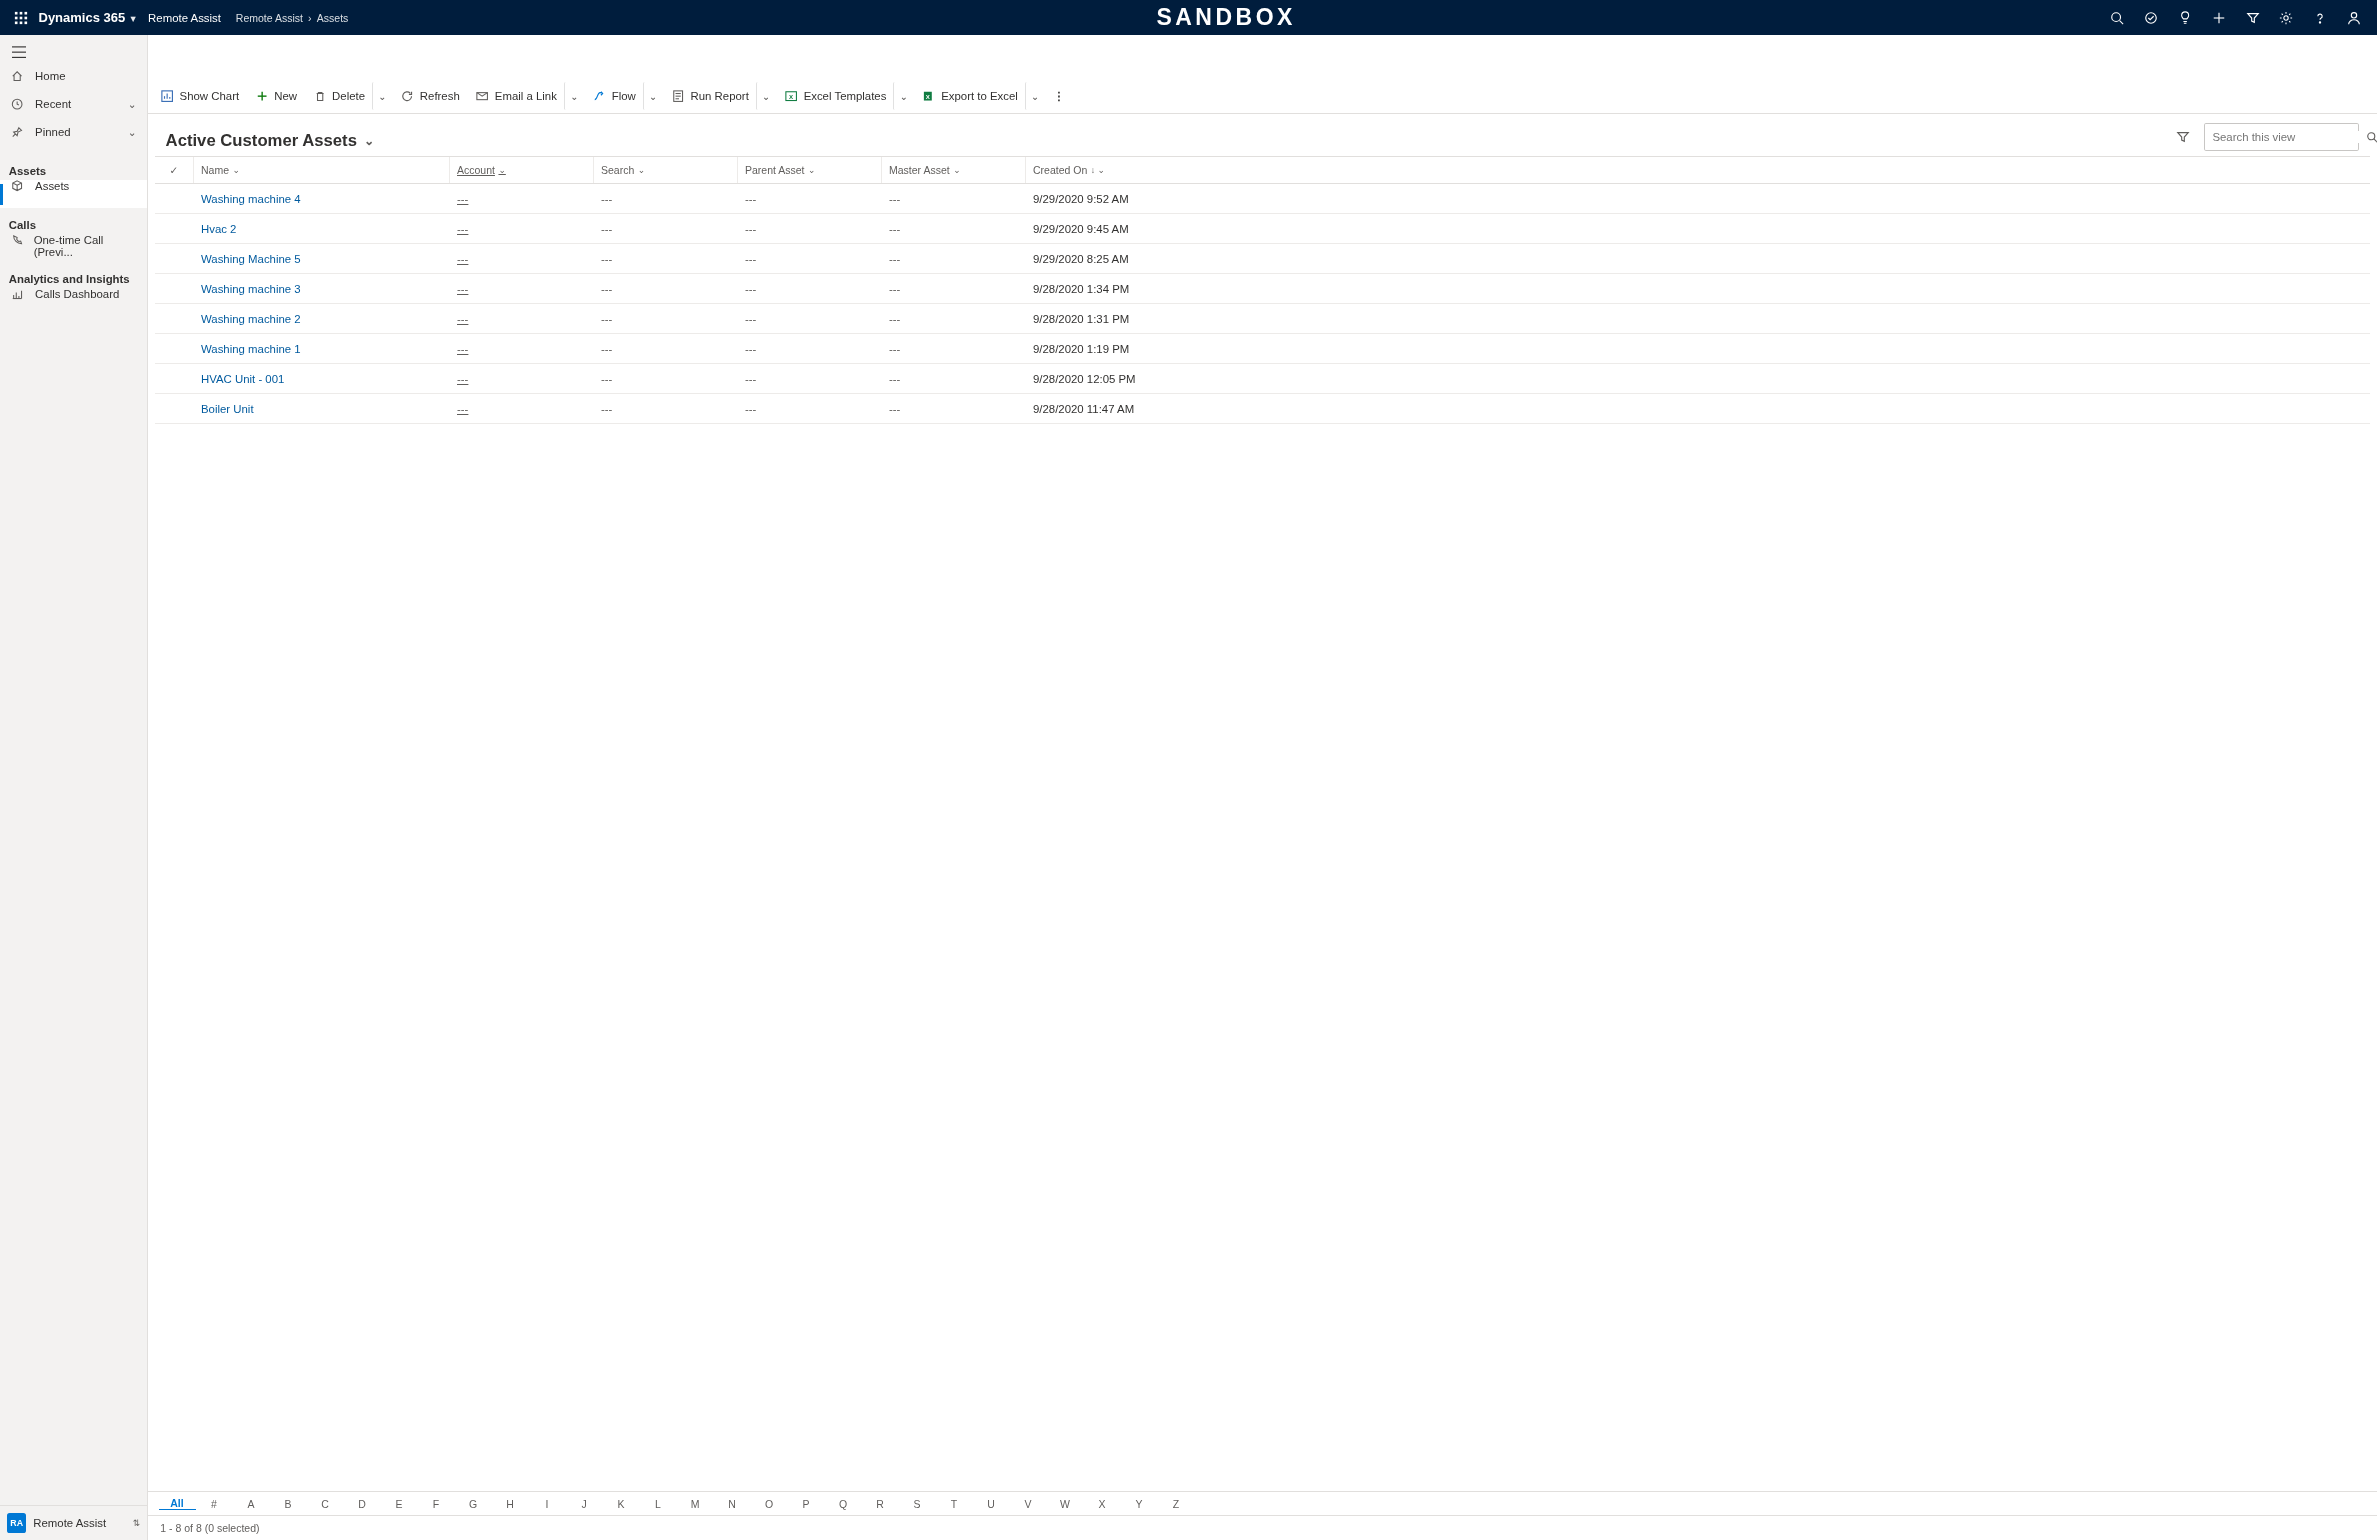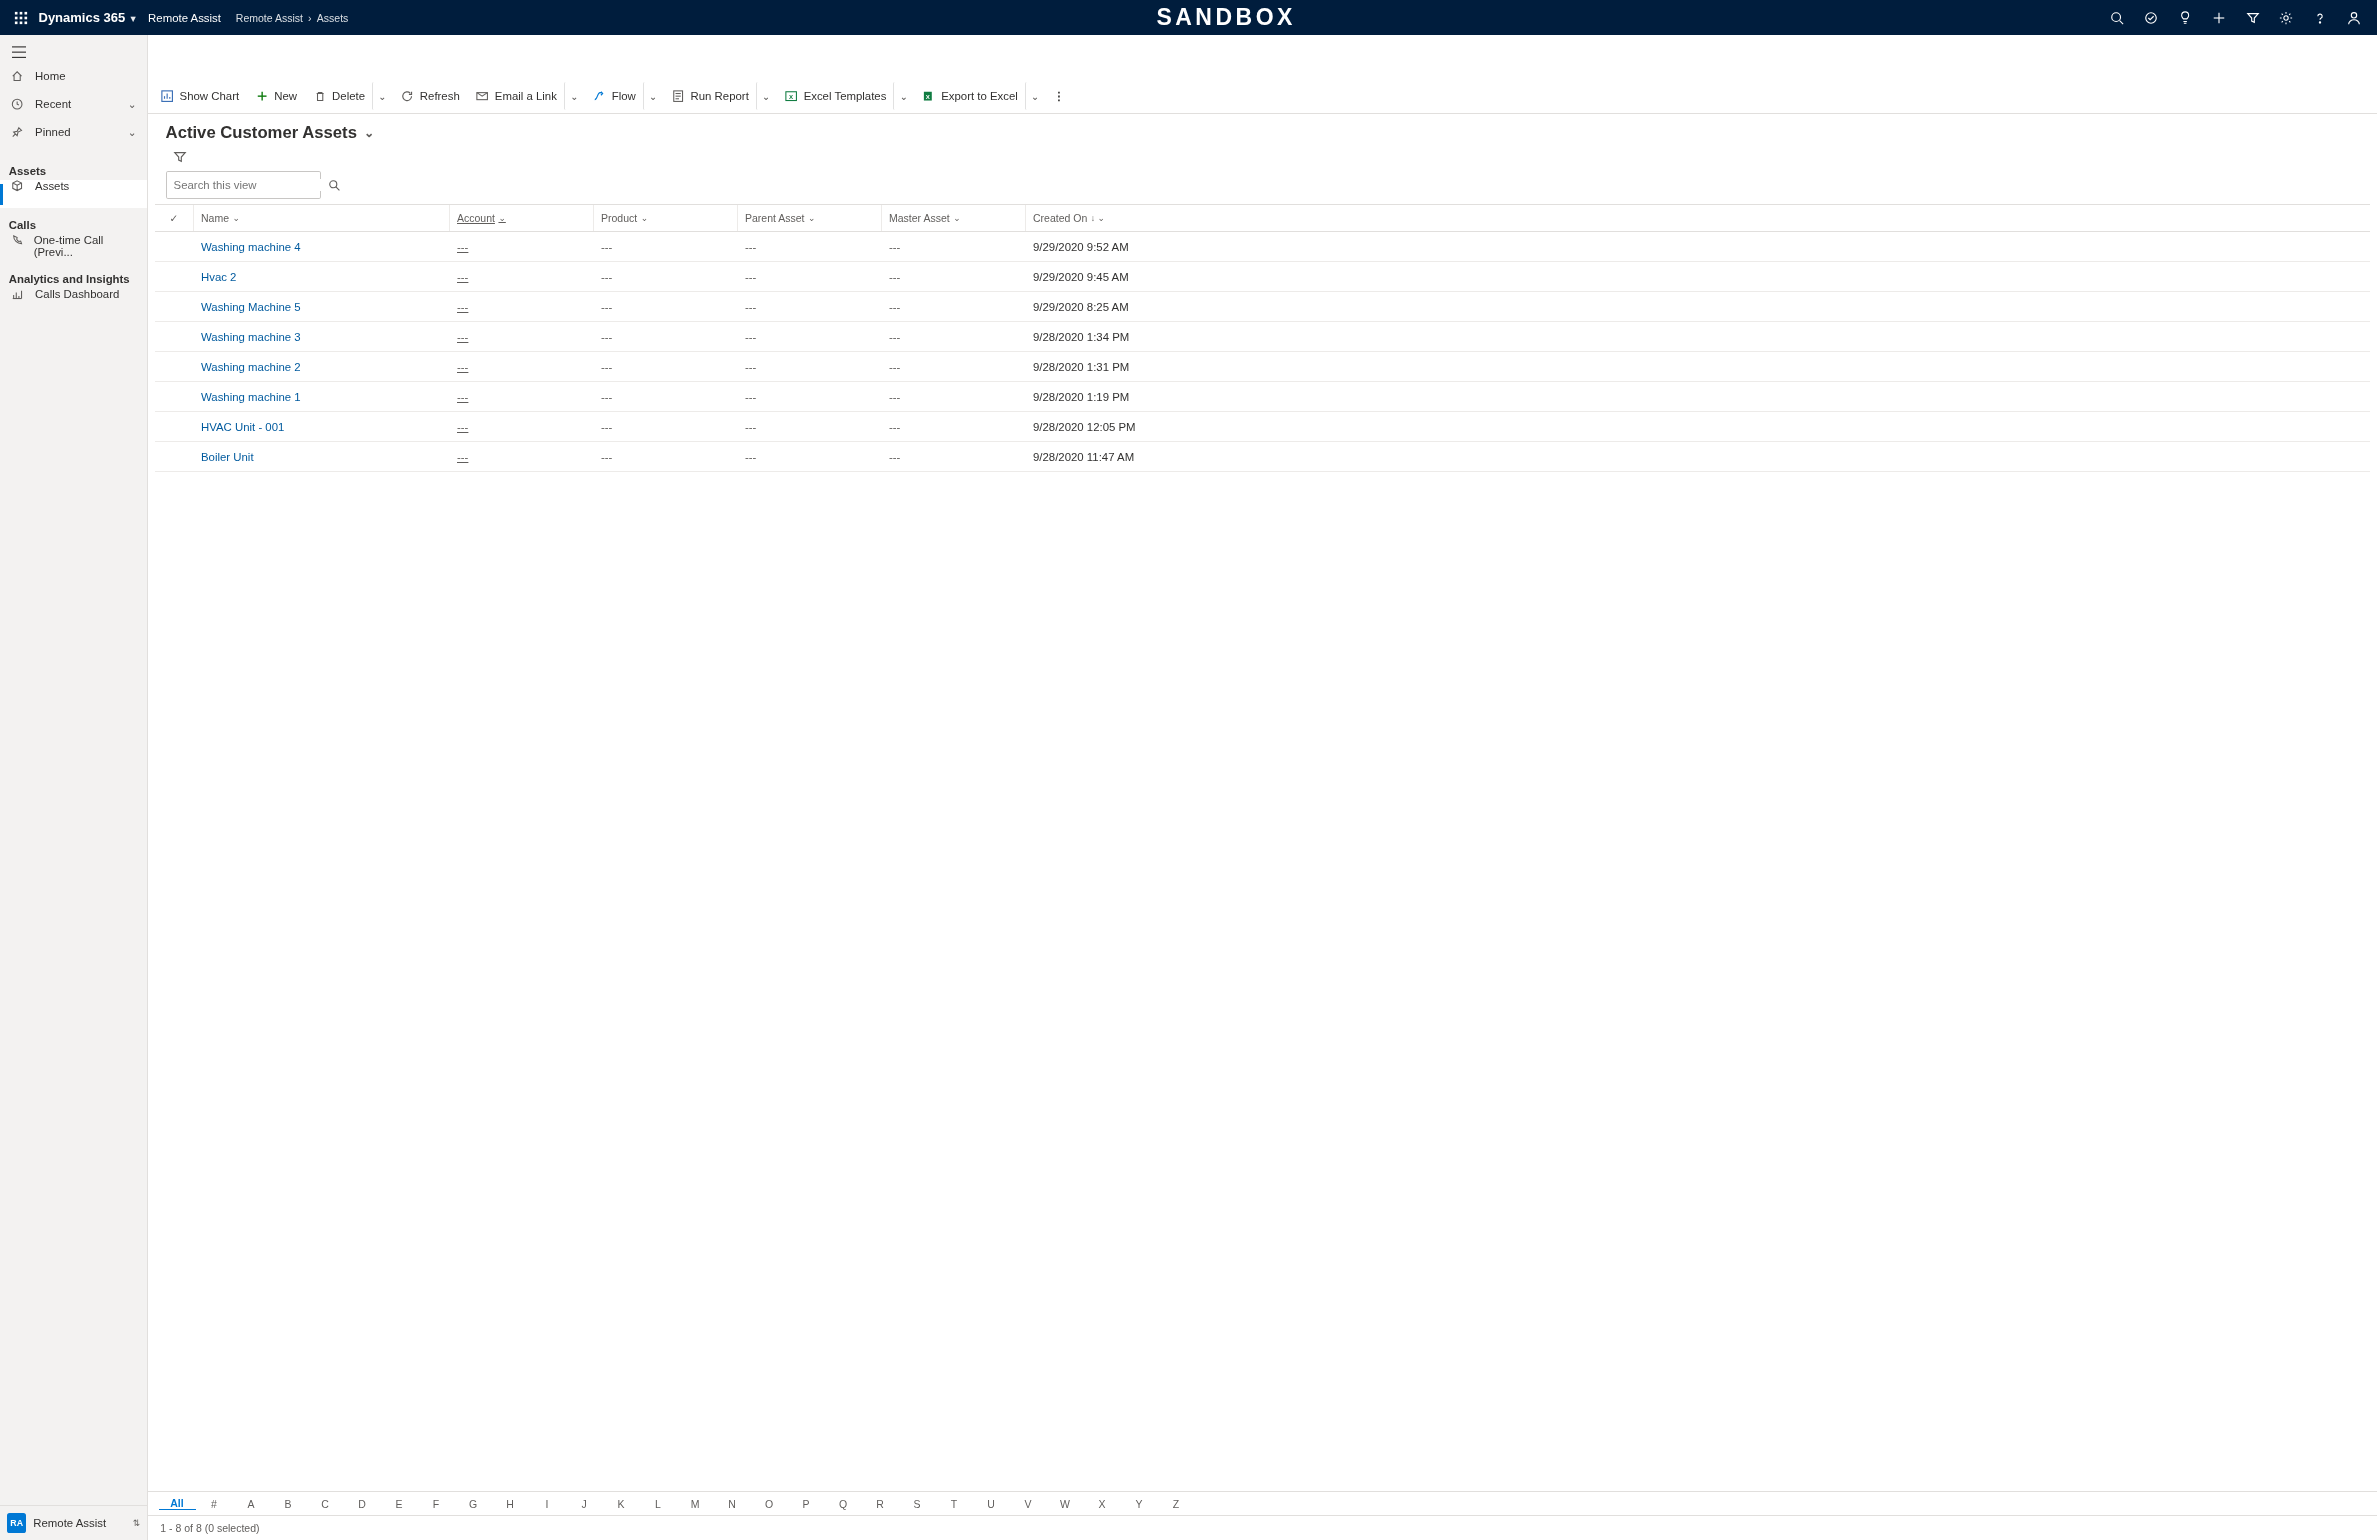--- a/index.html
+++ b/index.html
@@ -34,21 +34,21 @@
 
 
 .main { flex:1; display:flex; flex-direction:column; min-width:0;margin-top:44px; }
 .cmdbar { height:35px; border-bottom:0.9px solid #e1dfdd; display:flex; align-items:center; padding:0 5.3px; gap:1.8px; }
 .cmd { display:flex; align-items:center; height:28px; padding:0 7px; font-size:11.4px; color:#323130; cursor:pointer; border-radius:1.8px; }
 .cmd .ci { width:14px; height:14px; margin-right:5.3px; display:flex; align-items:center; justify-content:center; }
 .cmd.dd { padding:0 5.3px; color:#605e5c; font-size:9.7px; border-left:0.9px solid #e1e1e1; margin-left:-1.8px; }
 .cmd.more { padding:0 7px; font-weight:700; }
 
 
-.viewheader { display:flex; align-items:flex-start; padding:8.8px 17.6px 5.3px 17.6px;flex-direction:column; }
+.viewheader { display:flex; align-items:flex-end; padding:8.8px 17.6px 5.3px 17.6px; }
 .viewtitle { font-size:16.7px; font-weight:600; display:flex; align-items:center; cursor:pointer; }
 .viewtitle .chv { font-size:12.3px; margin-left:7px; color:#605e5c; }
 .viewheader .spacer { flex:1; }
 .filterbtn { width:28px; height:28px; display:flex; align-items:center; justify-content:center; color:#605e5c; cursor:pointer; margin-right:7px; }
 .searchbox { display:flex; align-items:center; border:0.9px solid #c8c6c4; height:28px; width:155px; padding:0 7px; border-radius:1.8px; }
 .searchbox input { border:none; outline:none; flex:1; font-size:11.4px; color:#323130; }
 .searchbox .sic { color:#605e5c; }
 
 
 .gridwrap { flex:1; overflow:auto; padding:0 7px; }
@@ -359,21 +359,21 @@
         <div class="gcol c-check">✓</div>
         <div class="gcol c-name">
             <span>Name</span>
             <span class="sorti">⌄</span>
           </div>
         <div class="gcol c-account">
             <span>Account</span>
             <span class="sorti">⌄</span>
           </div>
         <div class="gcol c-product">
-            <span>Product</span>
+            <span>Search</span>
             <span class="sorti">⌄</span>
           </div>
         <div class="gcol c-parent">
             <span>Parent Asset</span>
             <span class="sorti">⌄</span>
           </div>
         <div class="gcol c-master">
             <span>Master Asset</span>
             <span class="sorti">⌄</span>
           </div>

